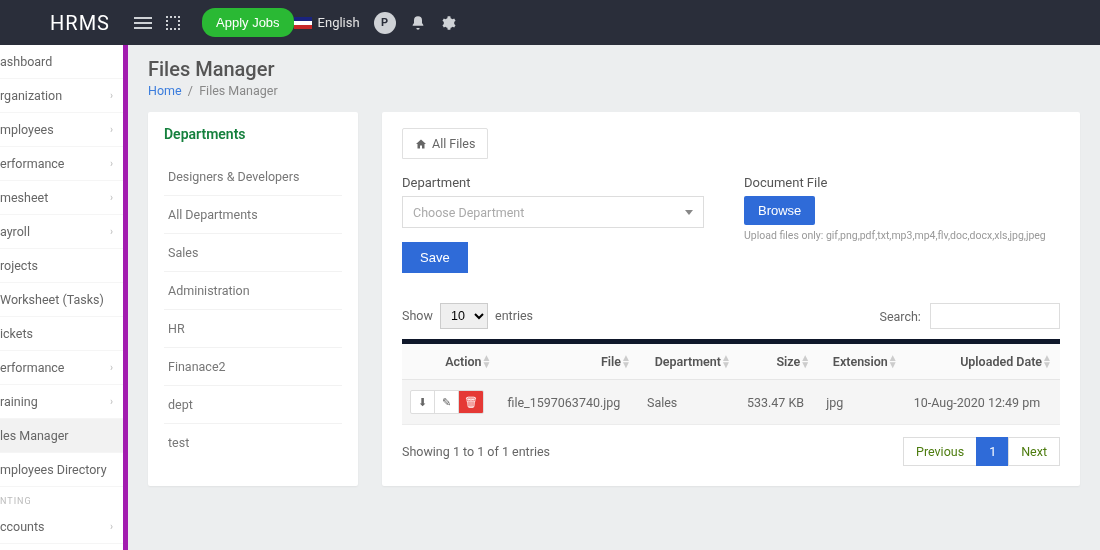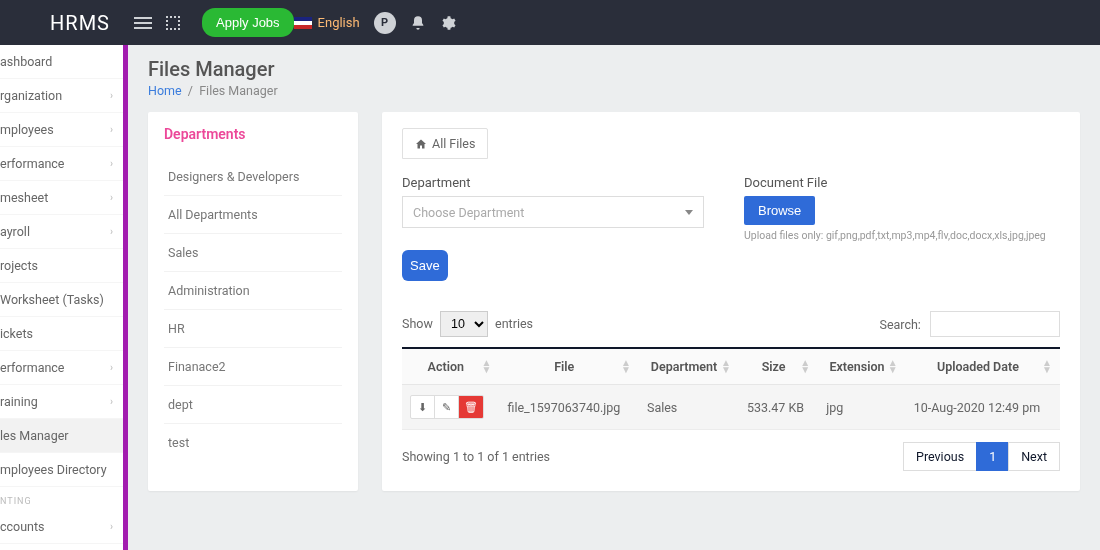--- a/index.html
+++ b/index.html
@@ -9,21 +9,21 @@
 .topbar { height:45px; background:#2a2e3a; display:flex; align-items:center; color:#fff; }
 .topbar-left { display:flex; align-items:center; height:100%; }
 .logo { width:128px; height:45px; display:flex; align-items:center; justify-content:flex-end; padding-right:18px; font-size:20px; font-weight:400; letter-spacing:1px; color:#fff; }
 .icon-btn { width:30px; height:45px; display:flex; align-items:center; justify-content:center; cursor:pointer; }
 .hamburger-icon { width:18px; height:12px; display:flex; flex-direction:column; justify-content:space-between; }
 .hamburger-icon span { display:block; height:2px; background:#cfd2d6; }
 .expand-icon { width:14px; height:14px; border:2px dotted #cfd2d6; }
 .apply-btn { background:#2ab934; color:#fff; border:none; padding:7px 14px; font-size:13px; border-radius:13px; cursor:pointer; margin-left:14px; }
 
 .topbar-right { display:flex; align-items:center; gap:14px; padding-right:20px; }
-.lang-sel { display:flex; align-items:center; gap:6px; cursor:pointer; font-size:13px; color:#fdba74; }
+.lang-sel { display:flex; align-items:center; gap:6px; cursor:pointer; font-size:13px; color:#e5e5e5; }
 .flag { width:18px; height:12px; background:linear-gradient(#1a237e 33%,#fff 33%,#fff 66%,#c62828 66%); position:relative; }
 .avatar { width:22px; height:22px; border-radius:50%; background:#cfd2d6; color:#2a2e3a; display:flex; align-items:center; justify-content:center; font-size:11px; font-weight:bold; cursor:pointer; }
 .bell-icon, .gear-icon { width:16px; height:16px; cursor:pointer; }
 .bell-icon svg, .gear-icon svg { fill:#cfd2d6; }
 
 
 .body { display:flex; height:505px; }
 .sidebar { width:128px; background:#fff; border-right:5px solid #a21caf; height:100%; overflow:hidden; }
 .nav-item { padding:9px 10px 9px 0; font-size:12.5px; color:#666; display:flex; align-items:center; justify-content:space-between; cursor:pointer; border-bottom:1px solid #f5f5f5; }
 .nav-item.active { background:#f2f2f2; }
@@ -31,55 +31,55 @@
 .chevron { font-size:10px; color:#bbb; }
 
 .main { flex:1; padding:12px 20px; overflow:auto; }
 .page-title { font-size:20px; color:#555; font-weight:500; margin-bottom:2px; }
 .breadcrumb { font-size:12.5px; color:#888; margin-bottom:14px; }
 .breadcrumb a { color:#3b7ddd; text-decoration:none; }
 
 .content-row { display:flex; gap:24px; }
 .card { background:#fff; border-radius:2px; box-shadow:0 1px 2px rgba(0,0,0,0.05); }
 .dept-card { width:210px; padding:14px 16px 10px; }
-.dept-card h3 { font-size:14px; color:#ec4899; font-weight:600; margin-bottom:16px; }
+.dept-card h3 { font-size:14px; color:#15803d; font-weight:600; margin-bottom:16px; }
 .dept-list { list-style:none; }
 .dept-list li { padding:11px 4px; font-size:12.5px; color:#777; border-bottom:1px solid #f2f2f2; cursor:pointer; }
 .dept-list li:last-child { border-bottom:none; }
 
 .files-card { flex:1; padding:0; }
 .files-inner { padding:16px 20px 20px; }
 .tab-strip { display:flex; }
 .tab { border:1px solid #e0e0e0; border-radius:2px 2px 0 0; padding:7px 12px; font-size:12.5px; color:#666; cursor:pointer; display:flex; align-items:center; gap:5px; }
 .home-icon { width:12px; height:12px; }
 .home-icon svg { fill:#666; }
 
 .form-row { display:flex; gap:40px; margin-top:16px; }
 .form-col label { display:block; font-size:13px; color:#555; margin-bottom:6px; }
 .select-box { width:302px; height:32px; border:1px solid #ddd; background:#fff; display:flex; align-items:center; justify-content:space-between; padding:0 10px; color:#aaa; font-size:12.5px; cursor:pointer; }
 .caret { width:0; height:0; border-left:4px solid transparent; border-right:4px solid transparent; border-top:5px solid #888; }
 .browse-btn { background:#2f6bd8; color:#fff; border:none; padding:7px 14px; font-size:13px; border-radius:2px; cursor:pointer; }
 .hint { font-size:10.5px; color:#999; margin-top:4px; }
-.save-btn { background:#2f6bd8; color:#fff; border:none; padding:8px 8px; font-size:13px; border-radius:6px; cursor:pointer; margin-top:8px; }
+.save-btn { background:#2f6bd8; color:#fff; border:none; padding:8px 18px; font-size:13px; border-radius:0; cursor:pointer; margin-top:0; }
 
 .dt-top { display:flex; justify-content:space-between; align-items:center; margin-top:30px; font-size:12.5px; color:#666; }
 .len-select { height:26px; border:1px solid #ccc; padding:0 6px; margin:0 4px; font-size:12.5px; }
 .search-box { height:26px; border:1px solid #ddd; width:130px; padding:0 6px; margin-left:6px; }
 
 table.data { width:100%; border-collapse:collapse; margin-top:10px; font-size:12.5px; }
-table.data thead th { background:#fafafa; border-top:2px solid #0f172a; border-bottom:1px solid #e6e6e6; padding:10px 8px; text-align:center; font-weight:600; color:#555; }
+table.data thead th { background:#fafafa; border-top:5px solid #0f172a; border-bottom:1px solid #e6e6e6; padding:10px 8px; text-align:right; font-weight:600; color:#555; }
 table.data thead th .sort { float:right; color:#ccc; font-size:10px; line-height:7px; }
 table.data tbody td { background:#f5f5f5; padding:10px 8px; border-bottom:1px solid #ececec; color:#666; }
 .row-act { display:inline-flex; border:1px solid #ddd; border-radius:2px; overflow:hidden; background:#fff; }
 .row-act span { width:24px; height:22px; display:flex; align-items:center; justify-content:center; border-right:1px solid #ddd; cursor:pointer; font-size:11px; }
 .row-act span.del { background:#e53935; color:#fff; border-right:none; }
 
 .dt-bottom { display:flex; justify-content:space-between; align-items:center; margin-top:12px; font-size:12.5px; color:#666; }
 .pager { display:flex; }
-.pager span { border:1px solid #ddd; padding:6px 12px; margin-left:-1px; cursor:pointer; background:#fff; color:#0f172a; }
+.pager span { border:1px solid #ddd; padding:6px 12px; margin-left:-1px; cursor:pointer; background:#fff; color:#4d7c0f; }
 .pager span.current { background:#2f6bd8; color:#fff; border-color:#2f6bd8; }
 </style>
 </head>
 <body>
 
 <div class="topbar">
   <div class="topbar-left">
     <div class="logo">HRMS</div>
     <div class="icon-btn">
       <div class="hamburger-icon">

